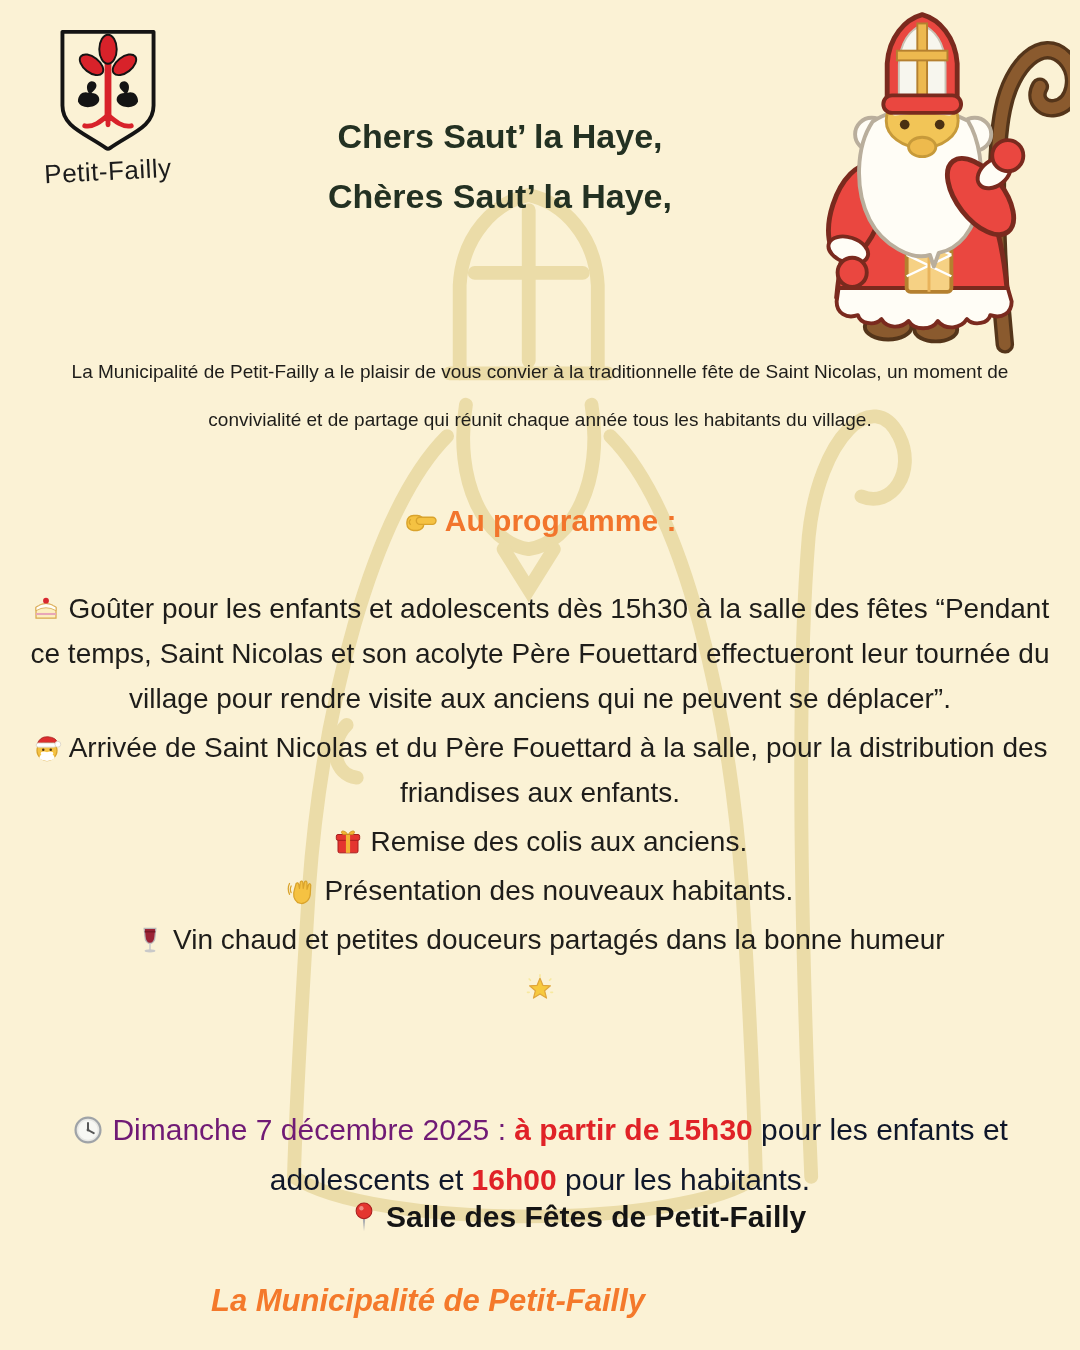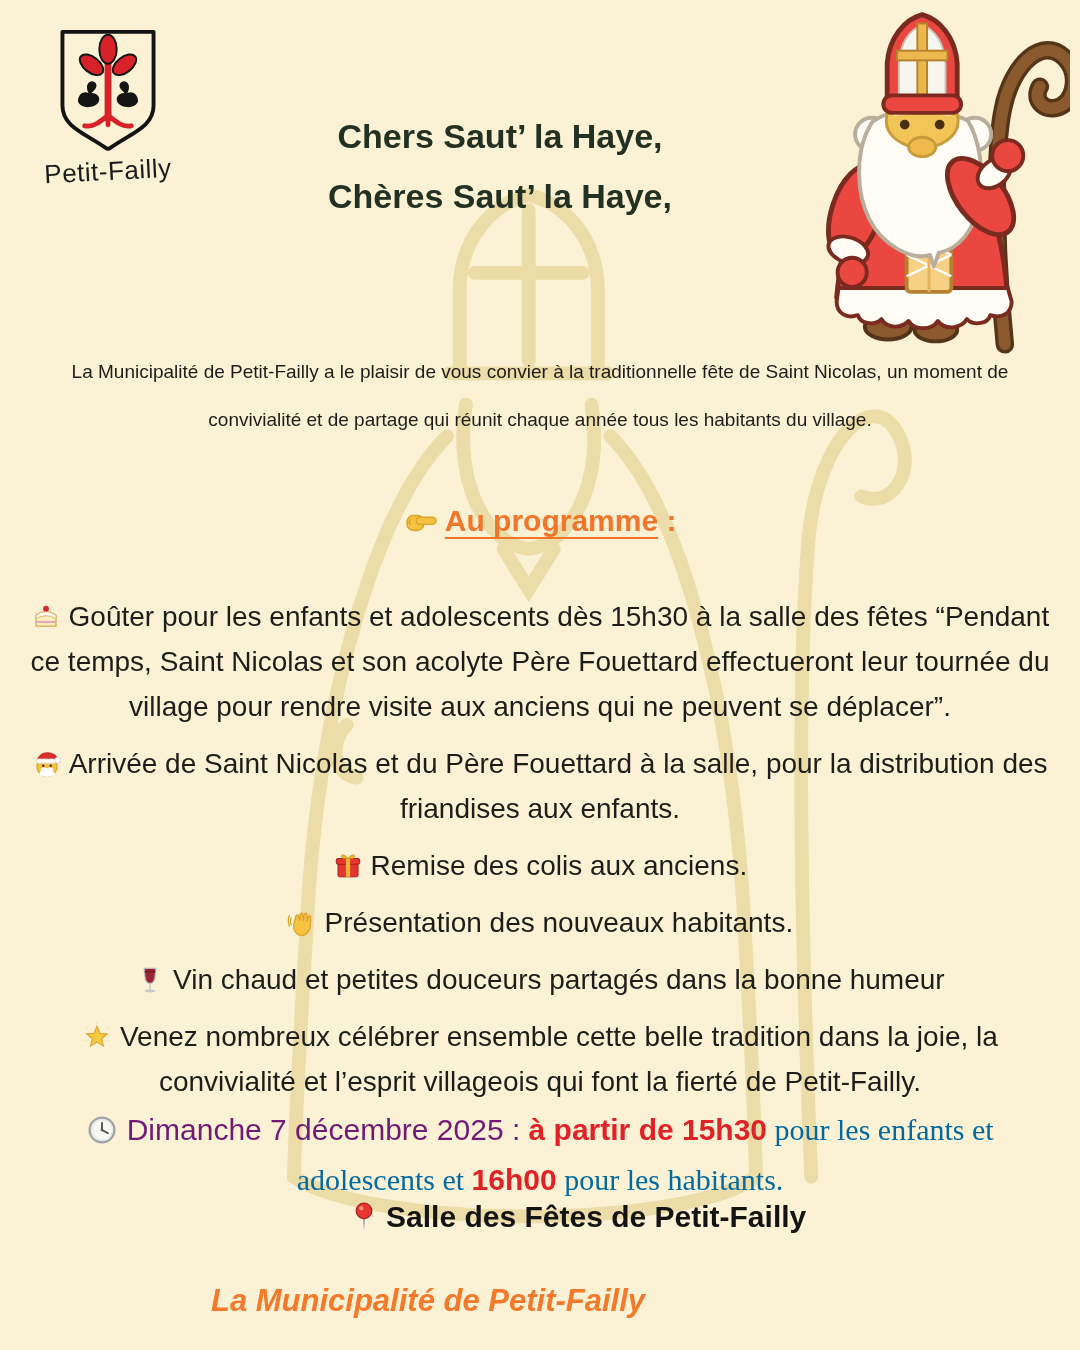--- a/index.html
+++ b/index.html
@@ -20,31 +20,31 @@
            font-weight:bold; font-size:34px; line-height:60px; color:#233122; }
 
   .stnick { left:788px; top:6px; width:282px; height:348px; }
   .stnick svg { width:282px; height:348px; }
 
   .intro { left:60px; top:348px; width:960px; text-align:center;
            font-size:19px; line-height:48px; }
 
   .prog-head { left:0; top:504px; width:1080px; text-align:center;
                font-size:30px; font-weight:bold; color:#F2752C; }
-  .prog-head .u { text-decoration:underline; text-decoration-thickness:2px; text-underline-offset:6px; }
+  .prog-head .u { text-decoration-thickness:2px; text-underline-offset:6px; }
 
   .program { left:10px; top:582px; width:1060px; text-align:center;
              font-size:28px; line-height:45px; }
-  .program p { margin:12px; }
+  .program p { margin:4px; }
 
   .schedule { left:40px; top:1105px; width:1000px; text-align:center;
               font-size:30px; line-height:50px; color:#141414; }
   .b-dark { font-weight:normal; color:#701a75; }
   .b-red  { font-weight:bold; color:#E02227; }
-  .reg    { font-weight:normal; color:#0369a1;font-family:Liberation Serif, serif; }
+  .reg    { font-weight:normal; color:#0f172a; }
 
   .venue { left:0; top:1200px; width:1080px; text-align:center;
            font-weight:bold; font-size:30px; color:#141414;padding-left:38px; }
 
   .footer { left:0; top:1283px; width:856px; text-align:center;
             font-weight:bold; font-style:italic; font-size:31px; color:#F4792B; }
 
   .emoji { display:inline-block; }
   .emoji svg { vertical-align:-6px; }
 </style>
@@ -201,21 +201,20 @@
       </span>
       <span>Vin chaud et petites douceurs partagés dans la bonne humeur</span>
     </p>
     <p>
       <span class="emoji">
         <svg width="30" height="30" viewBox="0 0 36 36">
           <path d="M18 5 L21.4 13.6 L30.5 14.2 L23.5 20 L25.8 28.9 L18 24 L10.2 28.9 L12.5 20 L5.5 14.2 L14.6 13.6 Z" fill="#F7C93E" stroke="#E0A63C" stroke-width="1.5" stroke-linejoin="round"></path>
           <path d="M18 1 V3 M31 6 L29.5 7.5 M5 6 L6.5 7.5 M33 22 h-2 M3 22 h2" stroke="#F7E9A0" stroke-width="2" stroke-linecap="round"></path>
         </svg>
       </span>
-      <span>Venez nombreux célébrer ensemble cette belle tradition dans la joie, la convivialité et l’esprit villageois qui font la fierté de Petit-Failly.</span>
     </p>
   </div>
 
   <div class="layer schedule">
     <div>
       <span class="emoji">
         <svg width="32" height="32" viewBox="0 0 36 36">
           <circle cx="18" cy="18" r="14" fill="#E8E8E4" stroke="#9FA3A7" stroke-width="2.5"></circle>
           <circle cx="18" cy="18" r="11" fill="#F7F7F3"></circle>
           <path d="M18 18 L18 10 M18 18 L24.5 21.5" stroke="#555555" stroke-width="2.2" stroke-linecap="round"></path>

